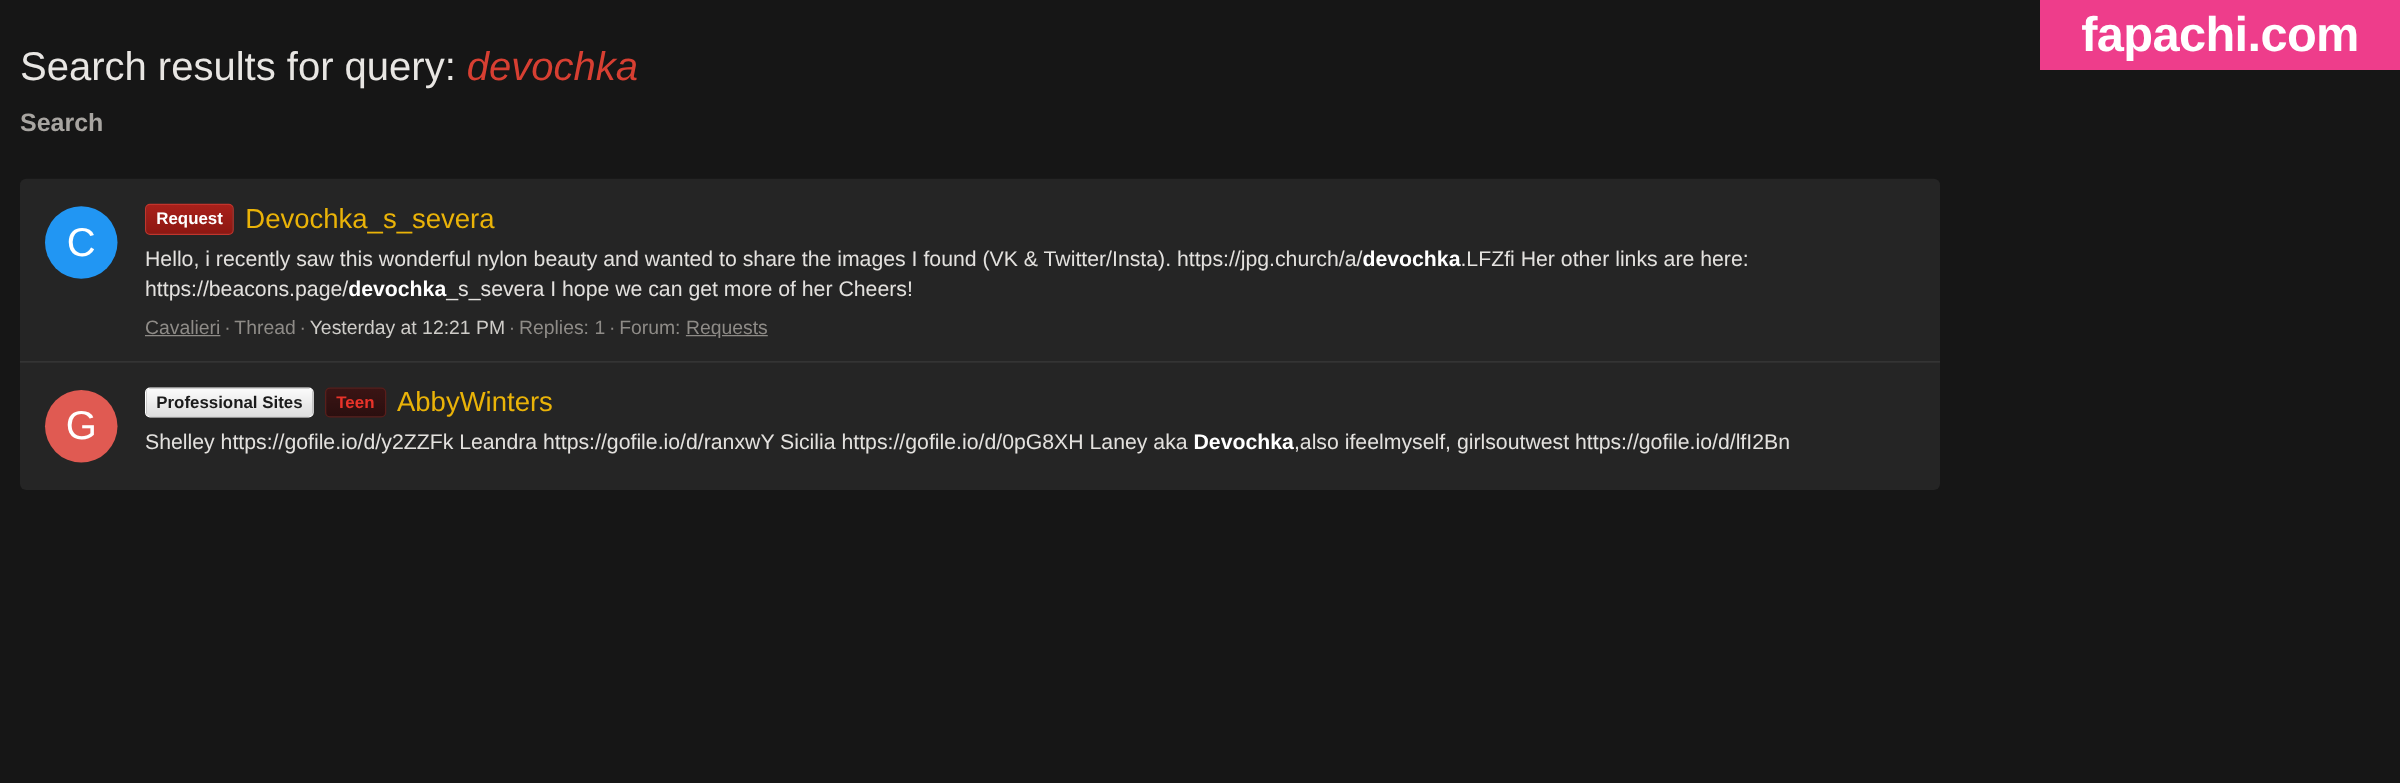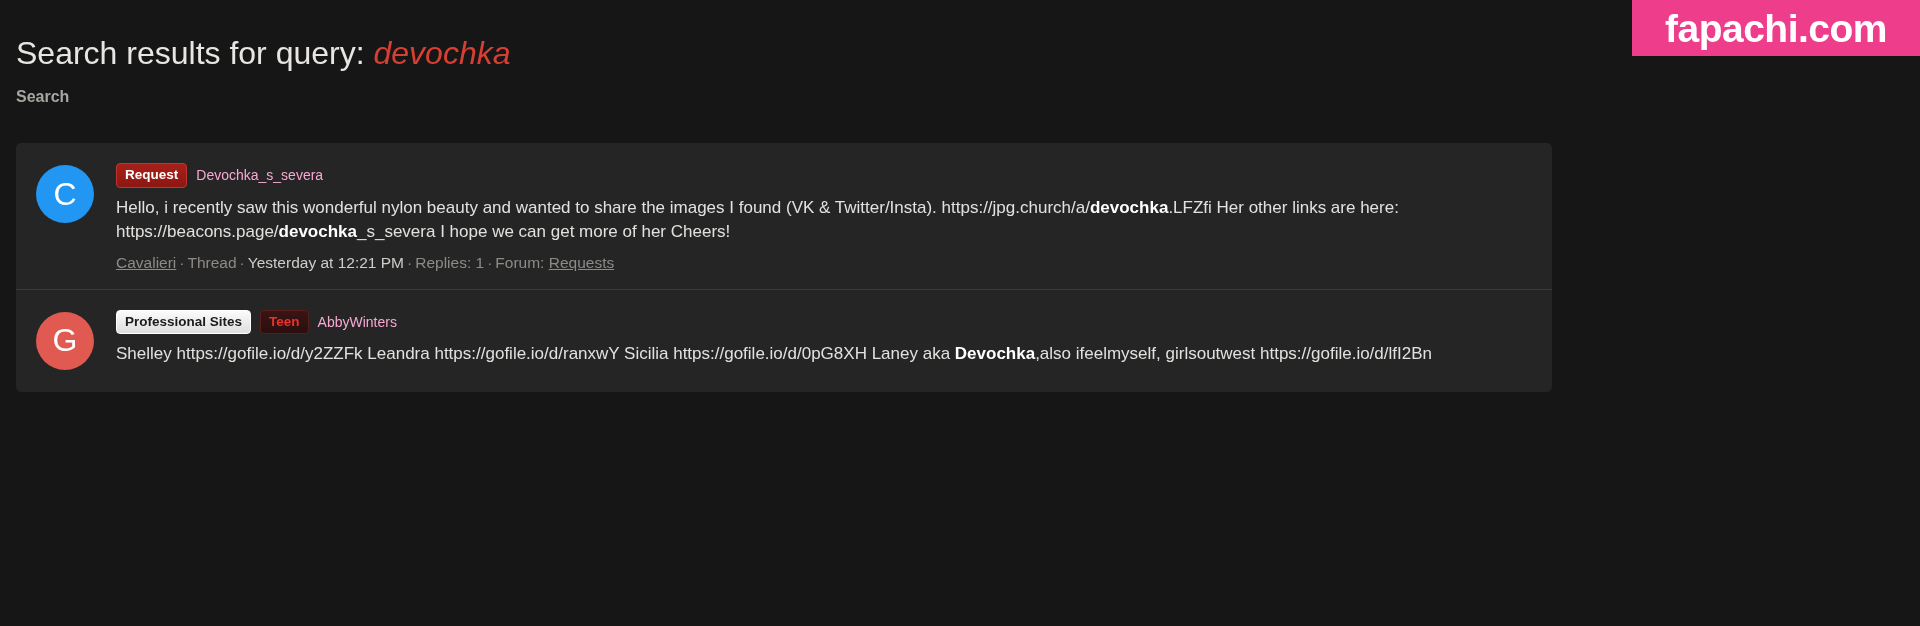--- a/index.html
+++ b/index.html
@@ -59,21 +59,21 @@
   .page-title .query {
     color: #d73f32;
     font-style: italic;
   }
 
   
   .breadcrumb {
     position: absolute;
     top: 88px;
     left: 16px;
-    font-size: 16px;
+    font-size: 20px;
     font-weight: bold;
     color: #a8a5a1;
   }
 
   
   .results {
     position: absolute;
     top: 143px;
     left: 16px;
     width: 1536px;
@@ -142,22 +142,22 @@
     color: #1b1b1b;
     border: 1px solid #ffffff;
   }
   .badge-teen {
     background: linear-gradient(#3a1414, #2b0f0f);
     color: #e8332a;
     border: 1px solid #5a1d1a;
   }
 
   .result-title {
-    font-size: 14px;
-    color: #f9a8d4;
+    font-size: 22px;
+    color: #eab308;
     text-decoration: none;
     white-space: nowrap;
   }
 
   .snippet {
     font-size: 17px;
     line-height: 1.42;
     color: #e3e1de;
     margin: 0 0 9px 0;
     max-width: 1400px;

